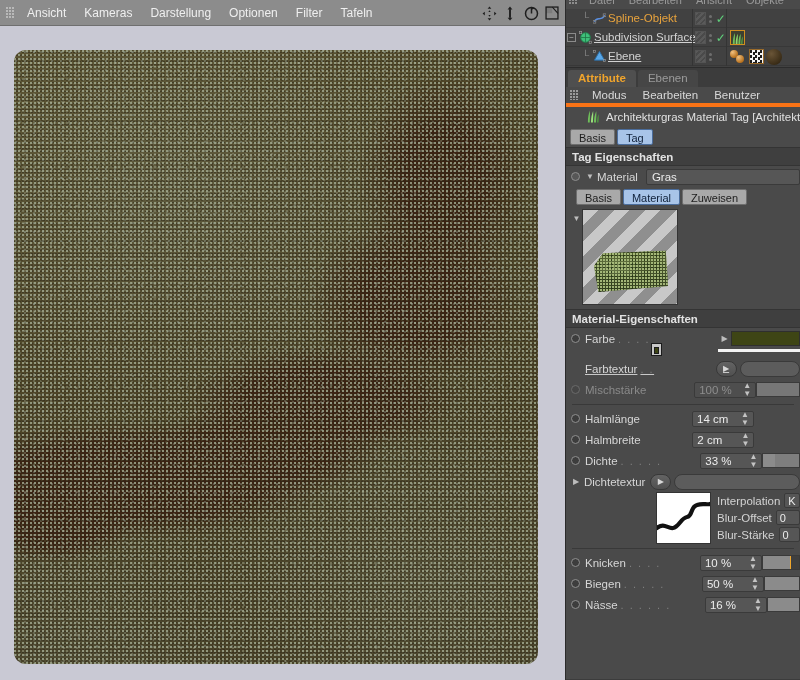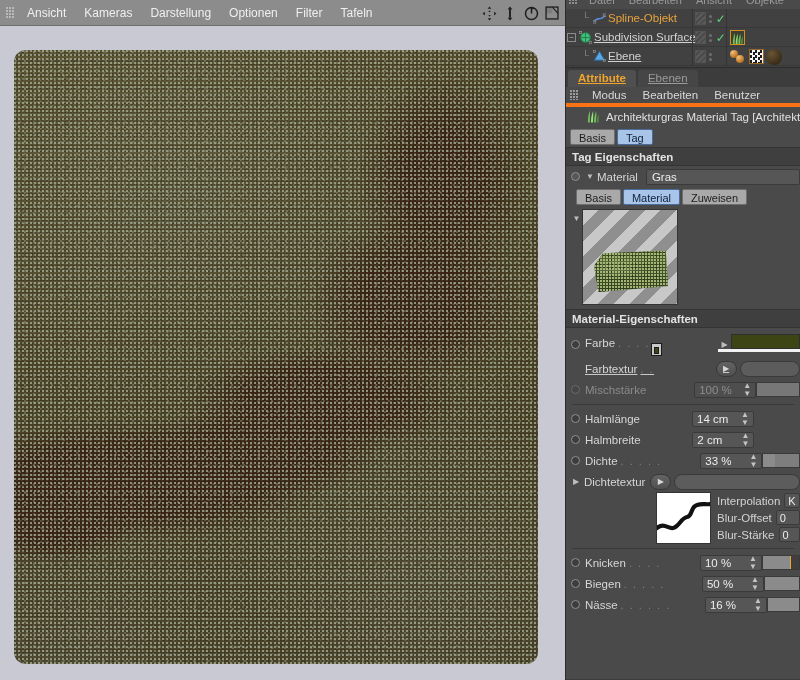--- a/index.html
+++ b/index.html
@@ -230,21 +230,20 @@
   }
   .atab {
     height: 17px; line-height: 17px;
     padding: 0 10px;
     font-size: 11.5px;
     border-radius: 3px 3px 0 0;
     color: #9b9b9b;
     background: #464646;
     margin-right: 2px;
     white-space: nowrap;
-    text-decoration: underline;
   }
   .atab.active { background: #4f4f4f; color: #f0a42c; font-weight: bold; }
 
   #attr-body {
     background: #4a4a4a;
     height: calc(680px - 9px - 60px - 19px);
     overflow: hidden;
   }
 
   
@@ -683,21 +682,21 @@
 
       <div id="matpreview-row">
         <span id="matpreview-tri">▼</span>
         <div id="matpreview">
           <div class="patch"></div>
         </div>
       </div>
 
       <div class="sect-head">Material-Eigenschaften</div>
 
-      <div class="prow" style="position:relative;align-items:flex-end;">
+      <div class="prow" style="position:relative;">
         <span class="pdot"></span>
         <span class="plabel">Farbe</span>
         <span class="pdots">. . . .</span>
         <span class="ptri">▶</span>
         <span class="colorbar" style="background:#3e4515;margin-right:0;"></span>
         <span id="color-marker">
             <i></i>
           </span>
       </div>
       <div style="height:3px;background:#f2f2f2;margin:0 0 0 152px;"></div>

